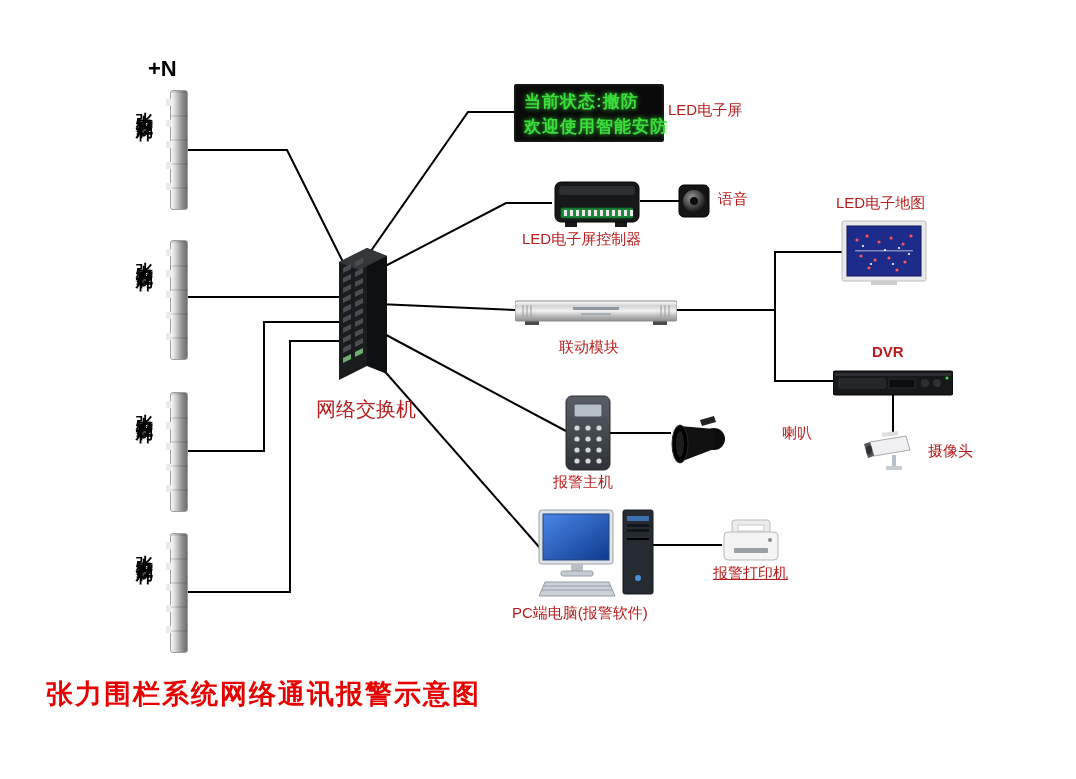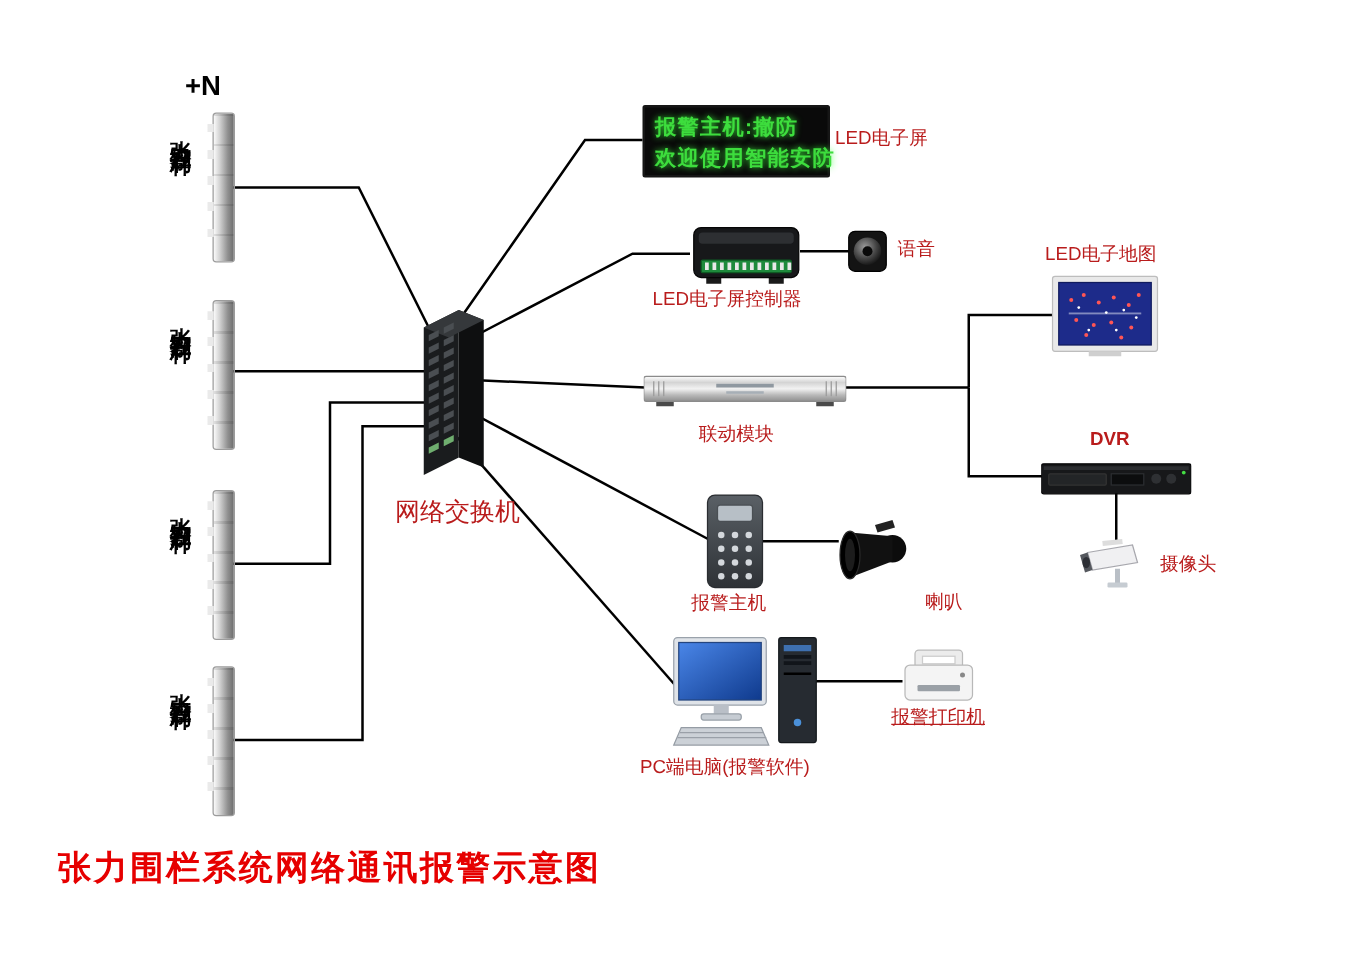--- a/index.html
+++ b/index.html
@@ -93,21 +93,21 @@
             <rect x="16" y="88" width="8" height="5"></rect>
         </g>
         <rect x="4" y="98" width="8" height="5" fill="#6fae6f"></rect>
         <rect x="16" y="98" width="8" height="5" fill="#6fae6f"></rect>
       </g>
     </svg>
   </div>
   <div class="abs lbl switch-label" style="left:316px;top:396px;">网络交换机</div>
 
   <div class="abs device led-screen" style="left:514px;top:84px;">
-    <div class="led-line">报警主机:撤防</div>
+    <div class="led-line">当前状态:撤防</div>
     <div class="led-line">欢迎使用智能安防</div>
   </div>
   <div class="abs lbl" style="left:668px;top:101px;">LED电子屏</div>
 
   <div class="abs device" style="left:551px;top:176px;">
     <svg width="92" height="54" viewBox="0 0 92 54">
       <rect x="14" y="46" width="12" height="5" fill="#1a1a1a"></rect>
       <rect x="64" y="46" width="12" height="5" fill="#1a1a1a"></rect>
       <rect x="4" y="6" width="84" height="40" rx="6" fill="#17181a" stroke="#050505"></rect>
       <rect x="8" y="10" width="76" height="9" rx="3" fill="#2d2f32"></rect>
@@ -261,21 +261,21 @@
 
   <div class="abs device" style="left:670px;top:412px;">
     <svg width="58" height="54" viewBox="0 0 58 54">
       <polygon points="30,8 44,4 46,10 32,14" fill="#222222"></polygon>
       <circle cx="44" cy="27" r="11" fill="#0c0c0c"></circle>
       <polygon points="10,14 44,17 44,37 10,50" fill="#111111"></polygon>
       <ellipse cx="10" cy="32" rx="8" ry="19" fill="#000000" stroke="#2a2a2a"></ellipse>
       <ellipse cx="10" cy="32" rx="4" ry="13" fill="#1c1c1c"></ellipse>
     </svg>
   </div>
-  <div class="abs lbl" style="left:740px;top:424px;margin-top:48px;">喇叭</div>
+  <div class="abs lbl" style="left:782px;top:424px;">喇叭</div>
 
   <div class="abs device" style="left:535px;top:508px;">
     <svg width="122" height="92" viewBox="0 0 122 92">
       <defs>
         <linearGradient id="scr" x1="0" y1="0" x2="1" y2="1">
           <stop offset="0" stop-color="#4a86e8"></stop>
             <stop offset="1" stop-color="#0f3a8d"></stop>
         </linearGradient>
       </defs>
       <rect x="4" y="2" width="74" height="54" rx="3" fill="#dfe3e8" stroke="#9aa2ab"></rect>

